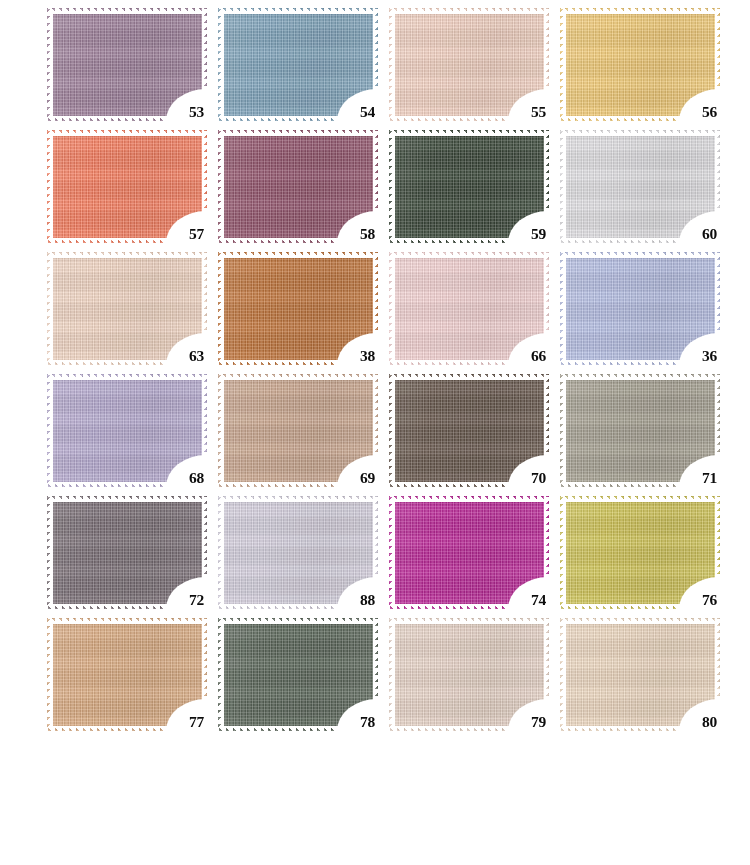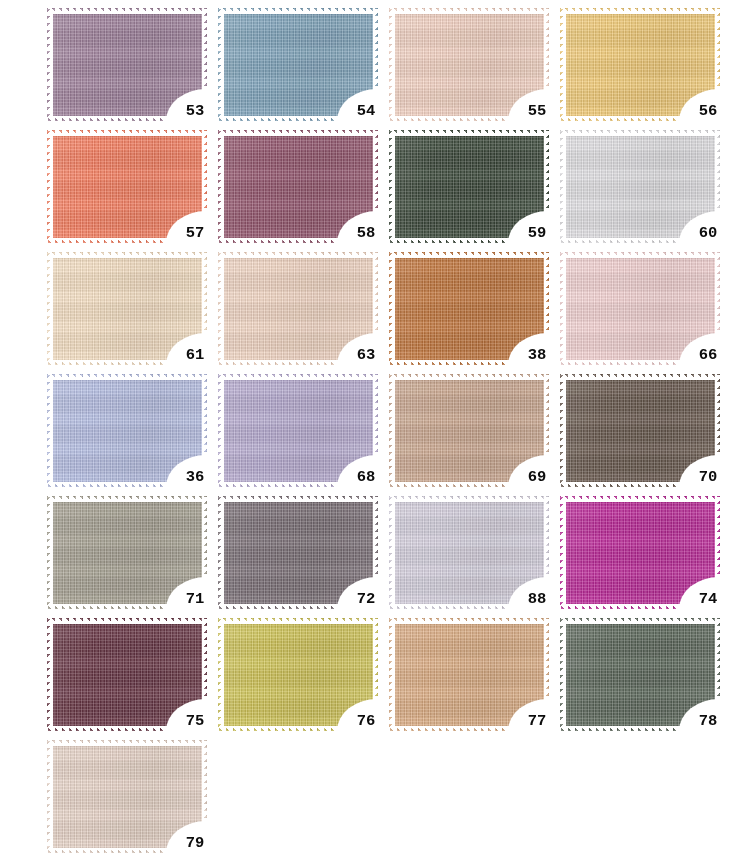--- a/index.html
+++ b/index.html
@@ -122,21 +122,21 @@
     height: 33px;
     background: #ffffff;
     border-top-left-radius: 40px 32px;
     pointer-events: none;
   }
 
   .swatch-number {
     position: absolute;
     right: 3px;
     bottom: 2px;
-    font-family: Liberation Mono, monospace;
+    font-family: Liberation Serif, serif;
     font-size: 15.5px;
     font-weight: 600;
     line-height: 1;
     color: #0d0d0d;
     letter-spacing: -0.2px;
     white-space: nowrap;
   }
 </style>
 </head>
 <body>
@@ -176,25 +176,20 @@
       <div class="swatch-fabric" style="--sw: #3c4a3b;"></div>
       <div class="swatch-notch"></div>
       <div class="swatch-number">59</div>
     </div>
     <div class="swatch-cell">
       <div class="swatch-fabric" style="--sw: #e4e3e6;"></div>
       <div class="swatch-notch"></div>
       <div class="swatch-number">60</div>
     </div>
     <div class="swatch-cell">
-      <div class="swatch-fabric" style="--sw: #fbe4c7;"></div>
-      <div class="swatch-notch"></div>
-      <div class="swatch-number">61</div>
-    </div>
-    <div class="swatch-cell">
       <div class="swatch-fabric" style="--sw: #f7dac7;"></div>
       <div class="swatch-notch"></div>
       <div class="swatch-number">63</div>
     </div>
     <div class="swatch-cell">
       <div class="swatch-fabric" style="--sw: #c6793f;"></div>
       <div class="swatch-notch"></div>
       <div class="swatch-number">38</div>
     </div>
     <div class="swatch-cell">
@@ -236,37 +231,37 @@
       <div class="swatch-fabric" style="--sw: #d9d4e2;"></div>
       <div class="swatch-notch"></div>
       <div class="swatch-number">88</div>
     </div>
     <div class="swatch-cell">
       <div class="swatch-fabric" style="--sw: #c02a9c;"></div>
       <div class="swatch-notch"></div>
       <div class="swatch-number">74</div>
     </div>
     <div class="swatch-cell">
-      <div class="swatch-fabric" style="--sw: #6b3847;"></div>
-      <div class="swatch-notch"></div>
-      <div class="swatch-number">75</div>
-    </div>
-    <div class="swatch-cell">
       <div class="swatch-fabric" style="--sw: #d4c85a;"></div>
       <div class="swatch-notch"></div>
       <div class="swatch-number">76</div>
     </div>
     <div class="swatch-cell">
       <div class="swatch-fabric" style="--sw: #e0b086;"></div>
       <div class="swatch-notch"></div>
       <div class="swatch-number">77</div>
     </div>
     <div class="swatch-cell">
       <div class="swatch-fabric" style="--sw: #5e6a5d;"></div>
       <div class="swatch-notch"></div>
       <div class="swatch-number">78</div>
     </div>
     <div class="swatch-cell">
       <div class="swatch-fabric" style="--sw: #ecd8cb;"></div>
       <div class="swatch-notch"></div>
       <div class="swatch-number">79</div>
     </div>
+    <div class="swatch-cell">
+      <div class="swatch-fabric" style="--sw: #f2dcc4;"></div>
+      <div class="swatch-notch"></div>
+      <div class="swatch-number">80</div>
+    </div>
   </div>
 
 </body></html>

